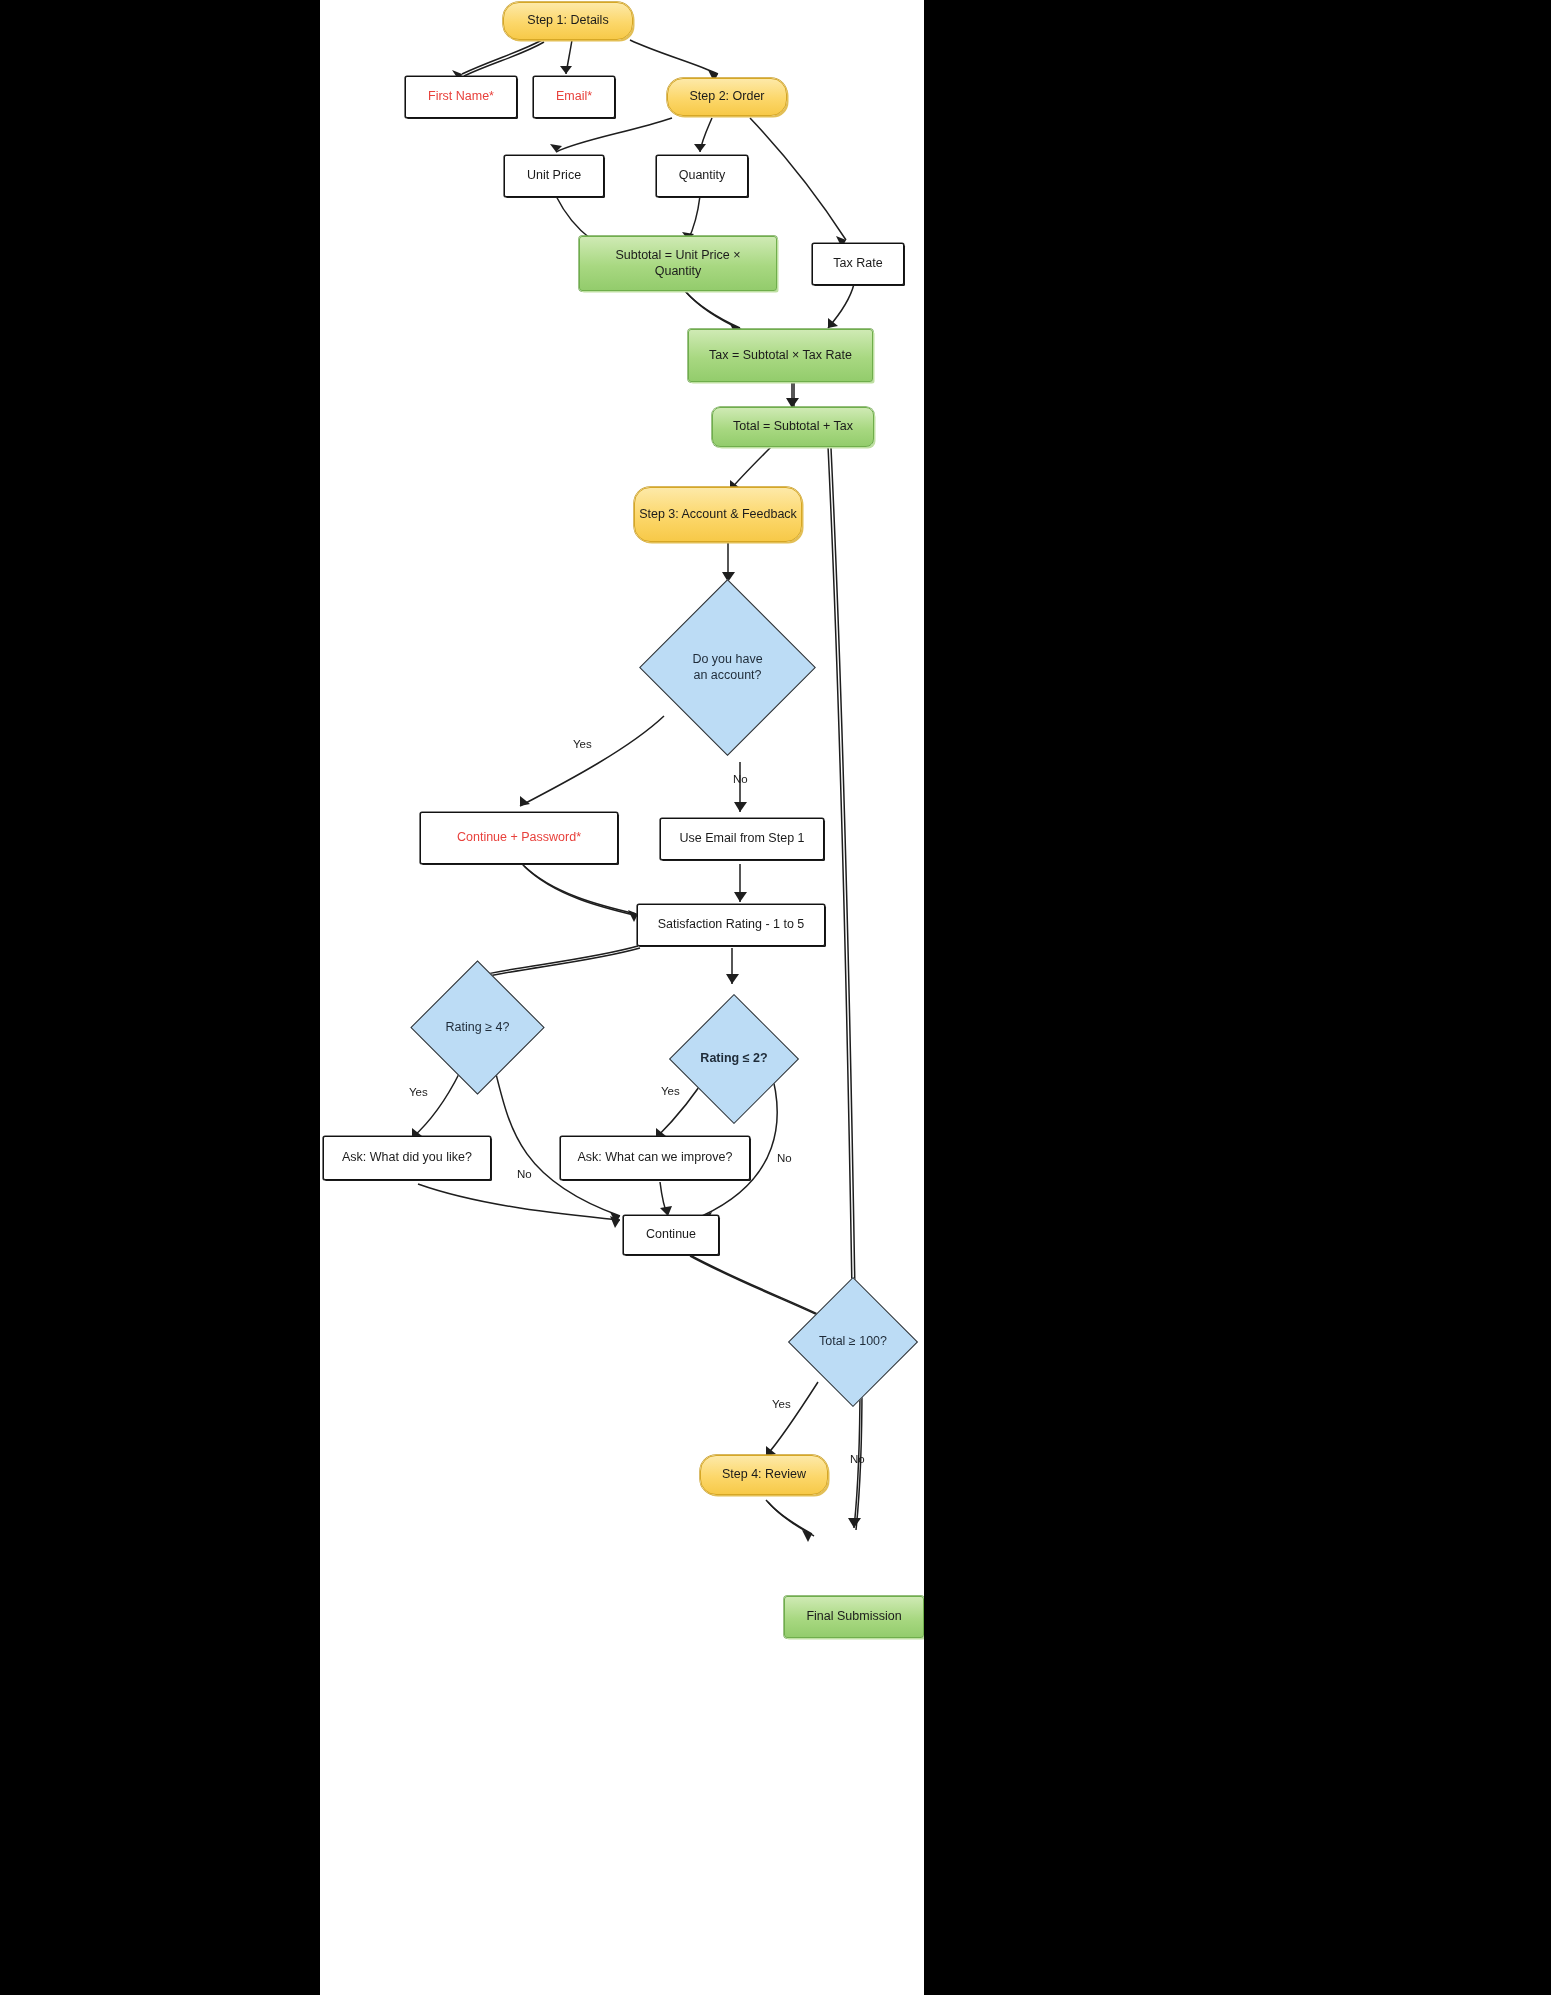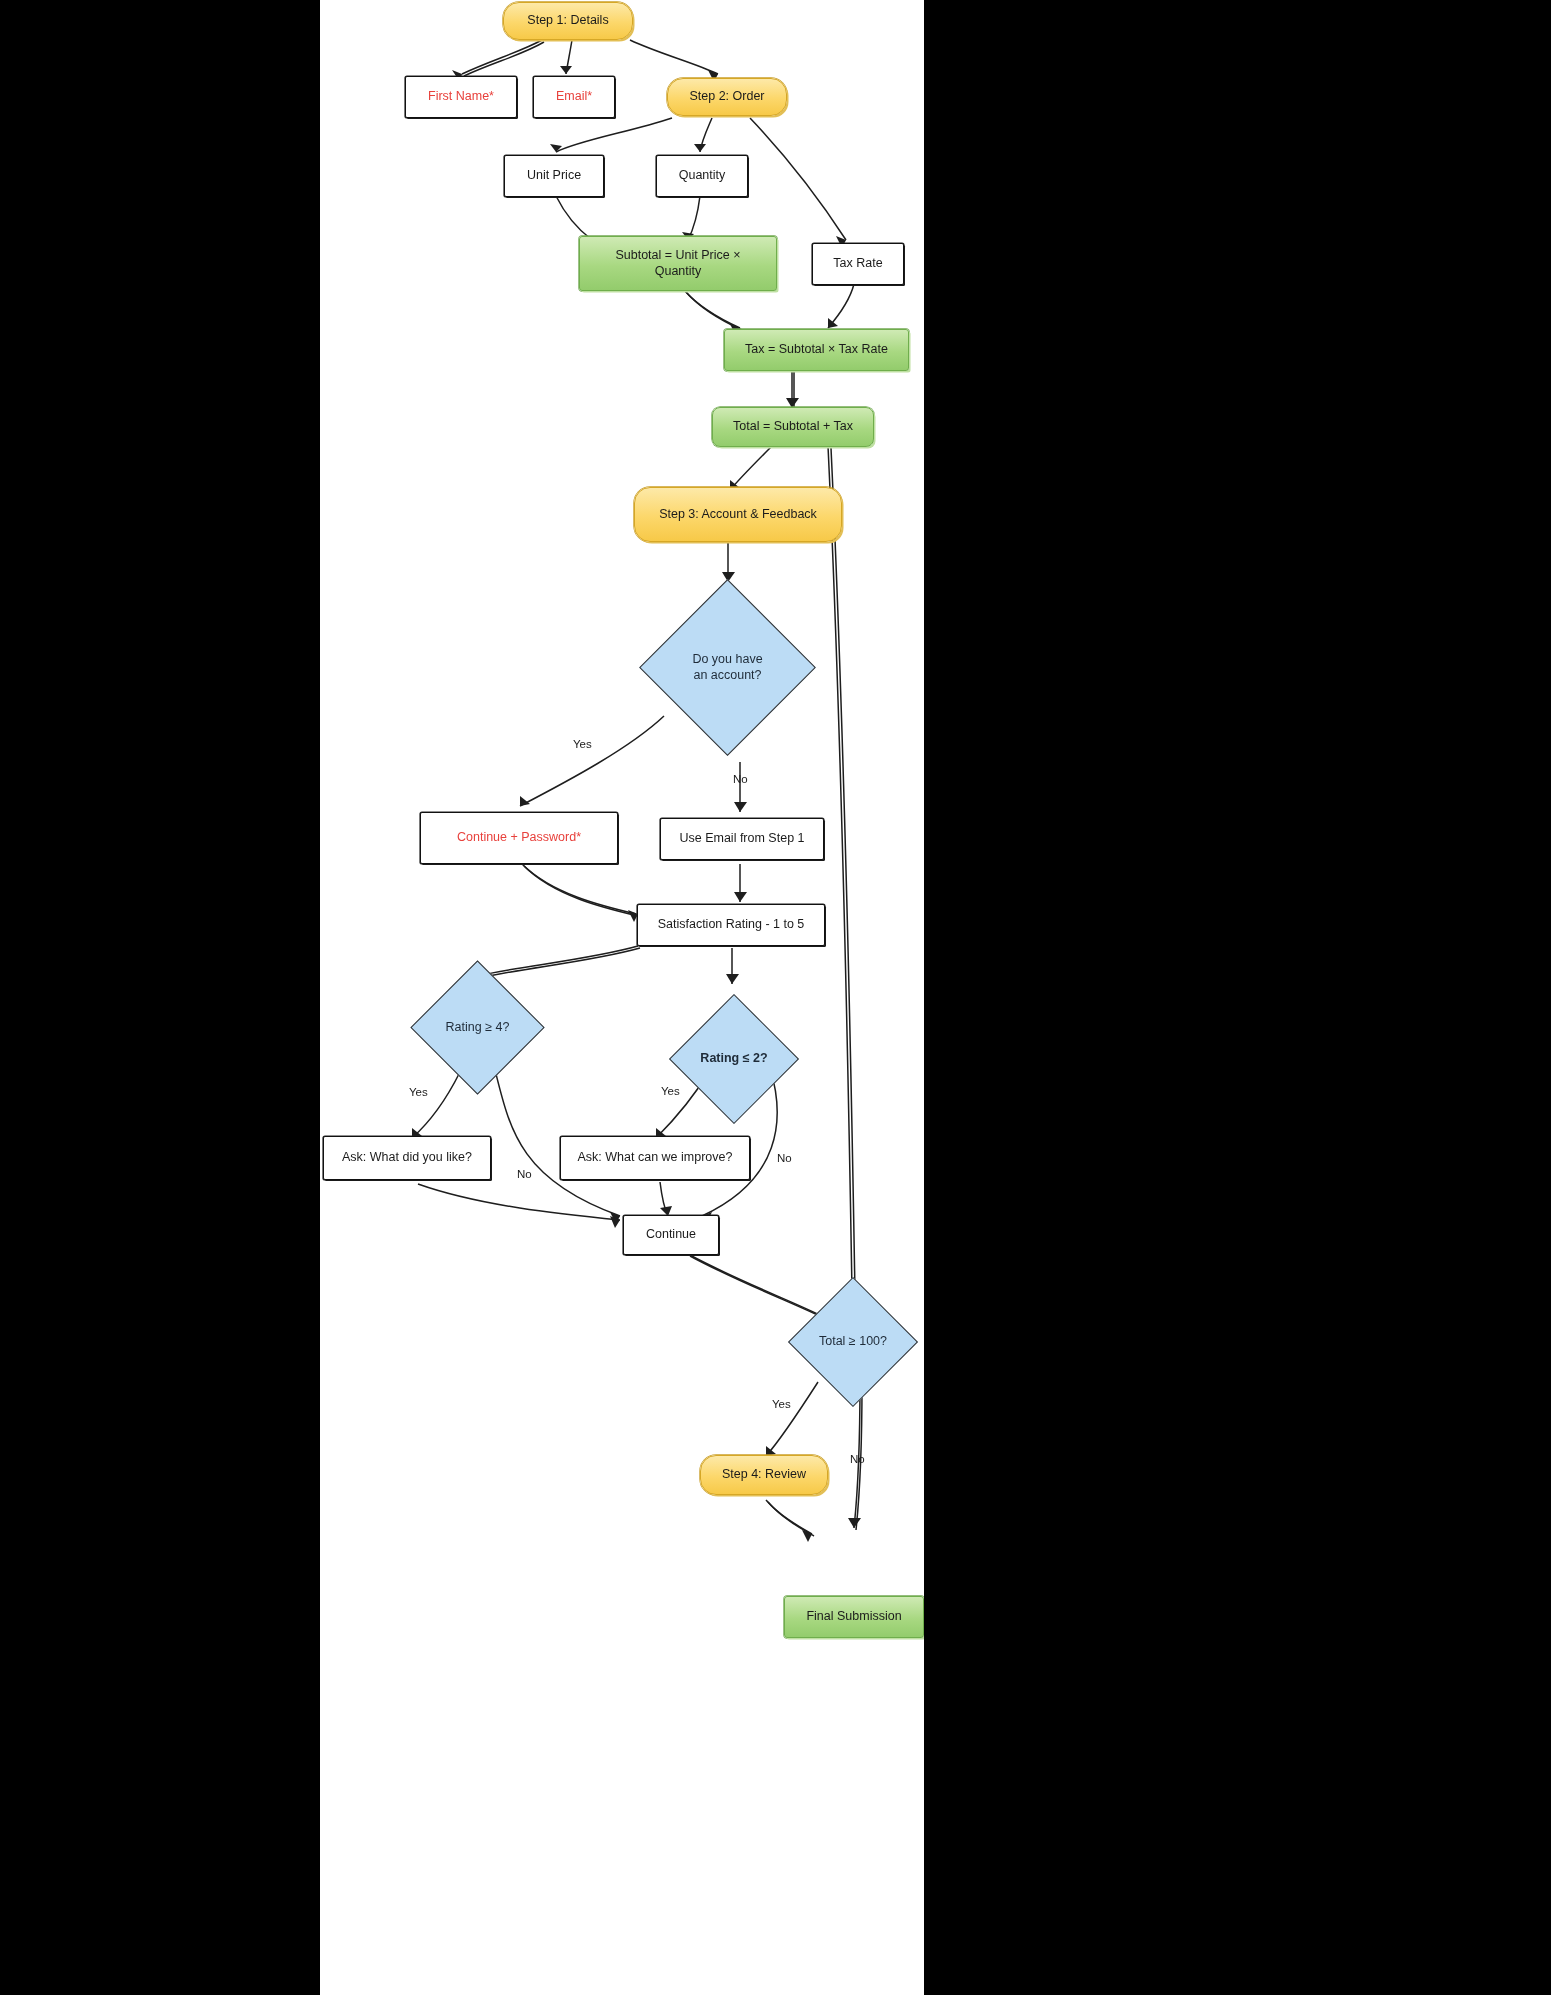--- a/index.html
+++ b/index.html
@@ -175,29 +175,29 @@
 
     <div class="node calc" style="left:259px;top:236px;width:198px;height:55px;">
       <span>Subtotal = Unit Price ×
 Quantity</span>
     </div>
 
     <div class="node box" style="left:492px;top:243px;width:92px;height:42px;">
       <span>Tax Rate</span>
     </div>
 
-    <div class="node calc" style="left:404px;top:329px;width:185px;height:42px;">
+    <div class="node calc" style="left:368px;top:329px;width:185px;height:53px;">
       <span>Tax = Subtotal × Tax Rate</span>
     </div>
 
     <div class="node calc" style="left:392px;top:407px;width:162px;height:40px;border-radius:8px;">
       <span>Total = Subtotal + Tax</span>
     </div>
 
-    <div class="node step" style="left:314px;top:487px;width:208px;height:55px;">
+    <div class="node step" style="left:314px;top:487px;width:168px;height:55px;">
       <span>Step 3: Account &amp; Feedback</span>
     </div>
 
     <div class="dia" style="left:345px;top:605px;width:125px;height:125px;">
       <div class="shape"></div>
       <div class="txt">Do you have
 an account?</div>
     </div>
     <div class="elabel" style="left:253px;top:738px;">Yes</div>
     <div class="elabel" style="left:413px;top:773px;">No</div>

